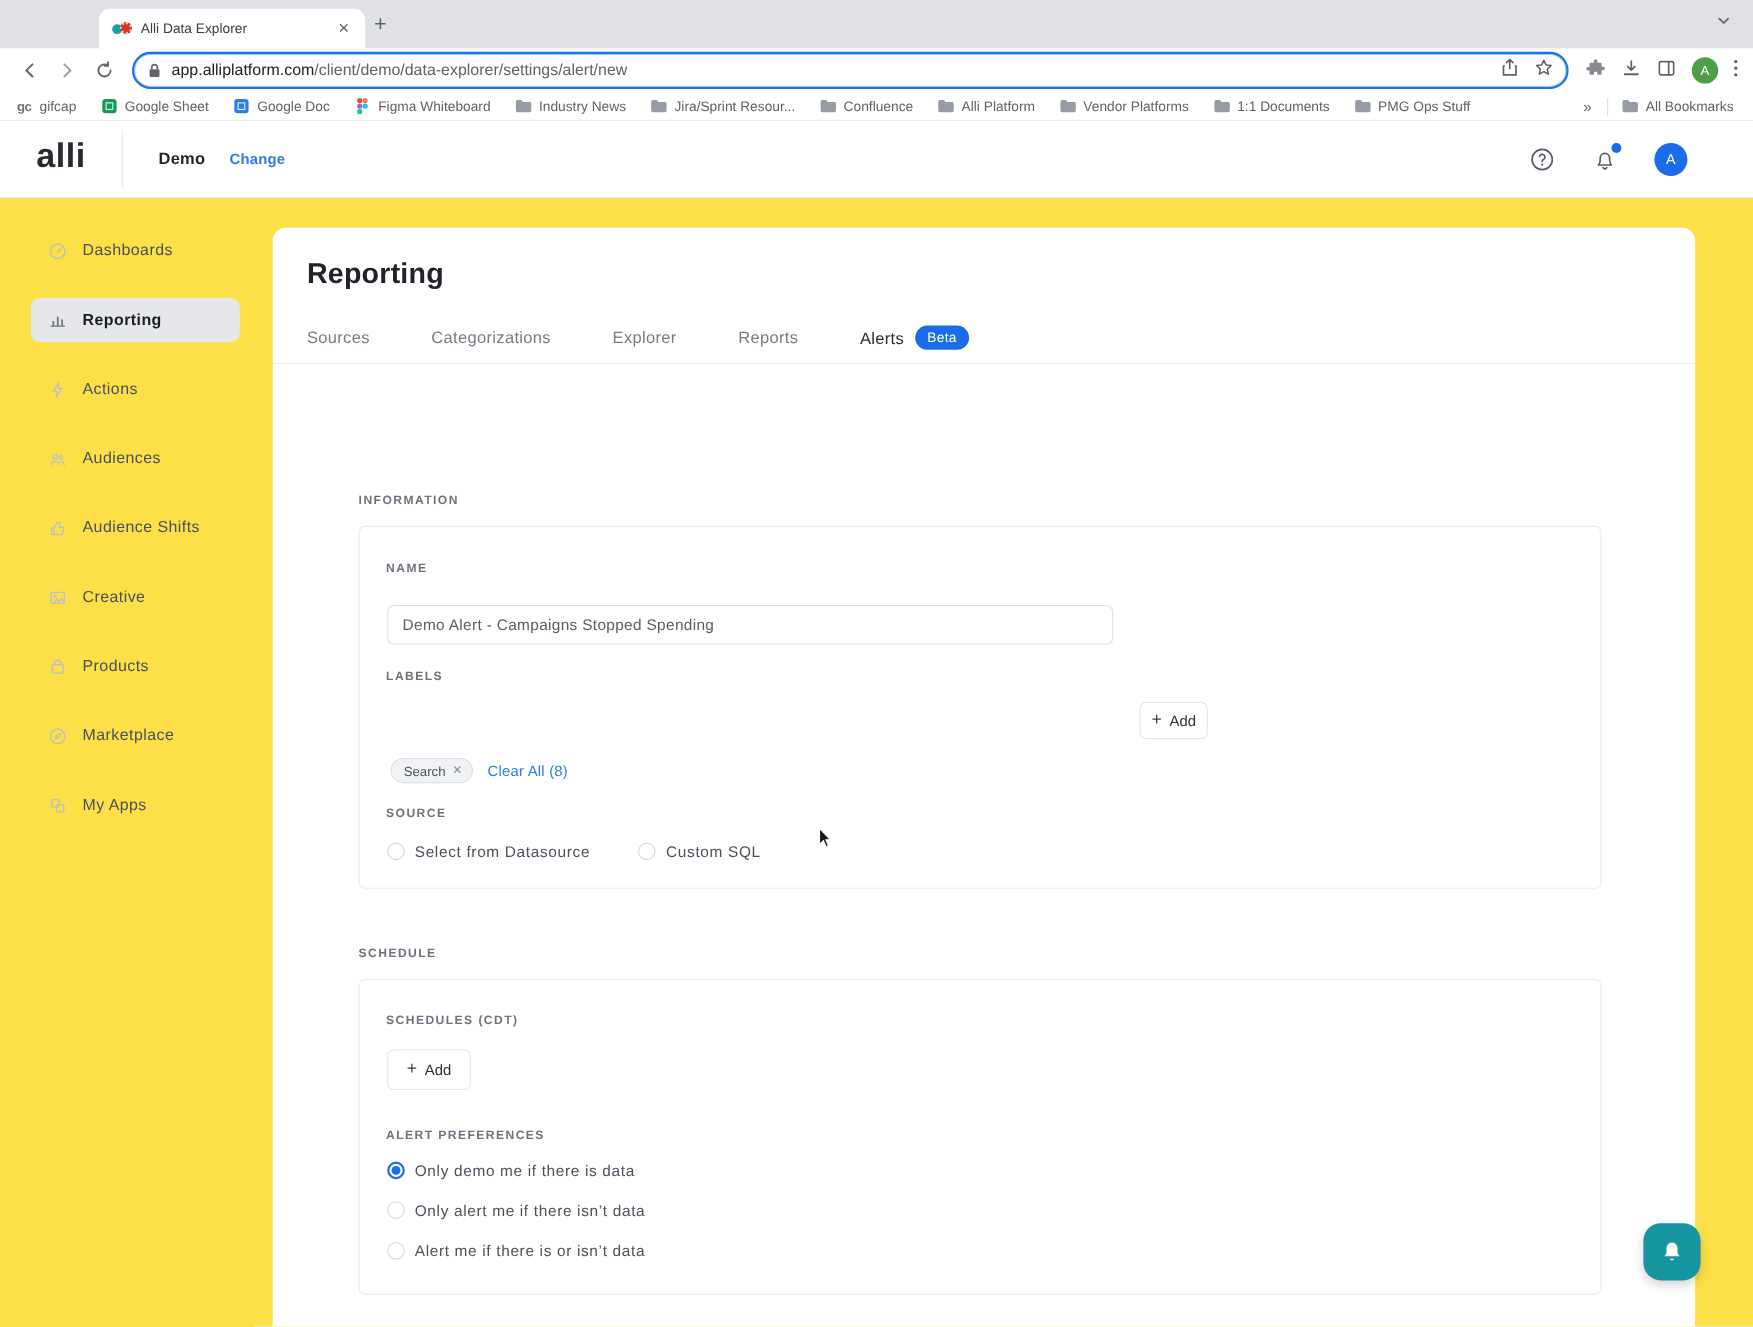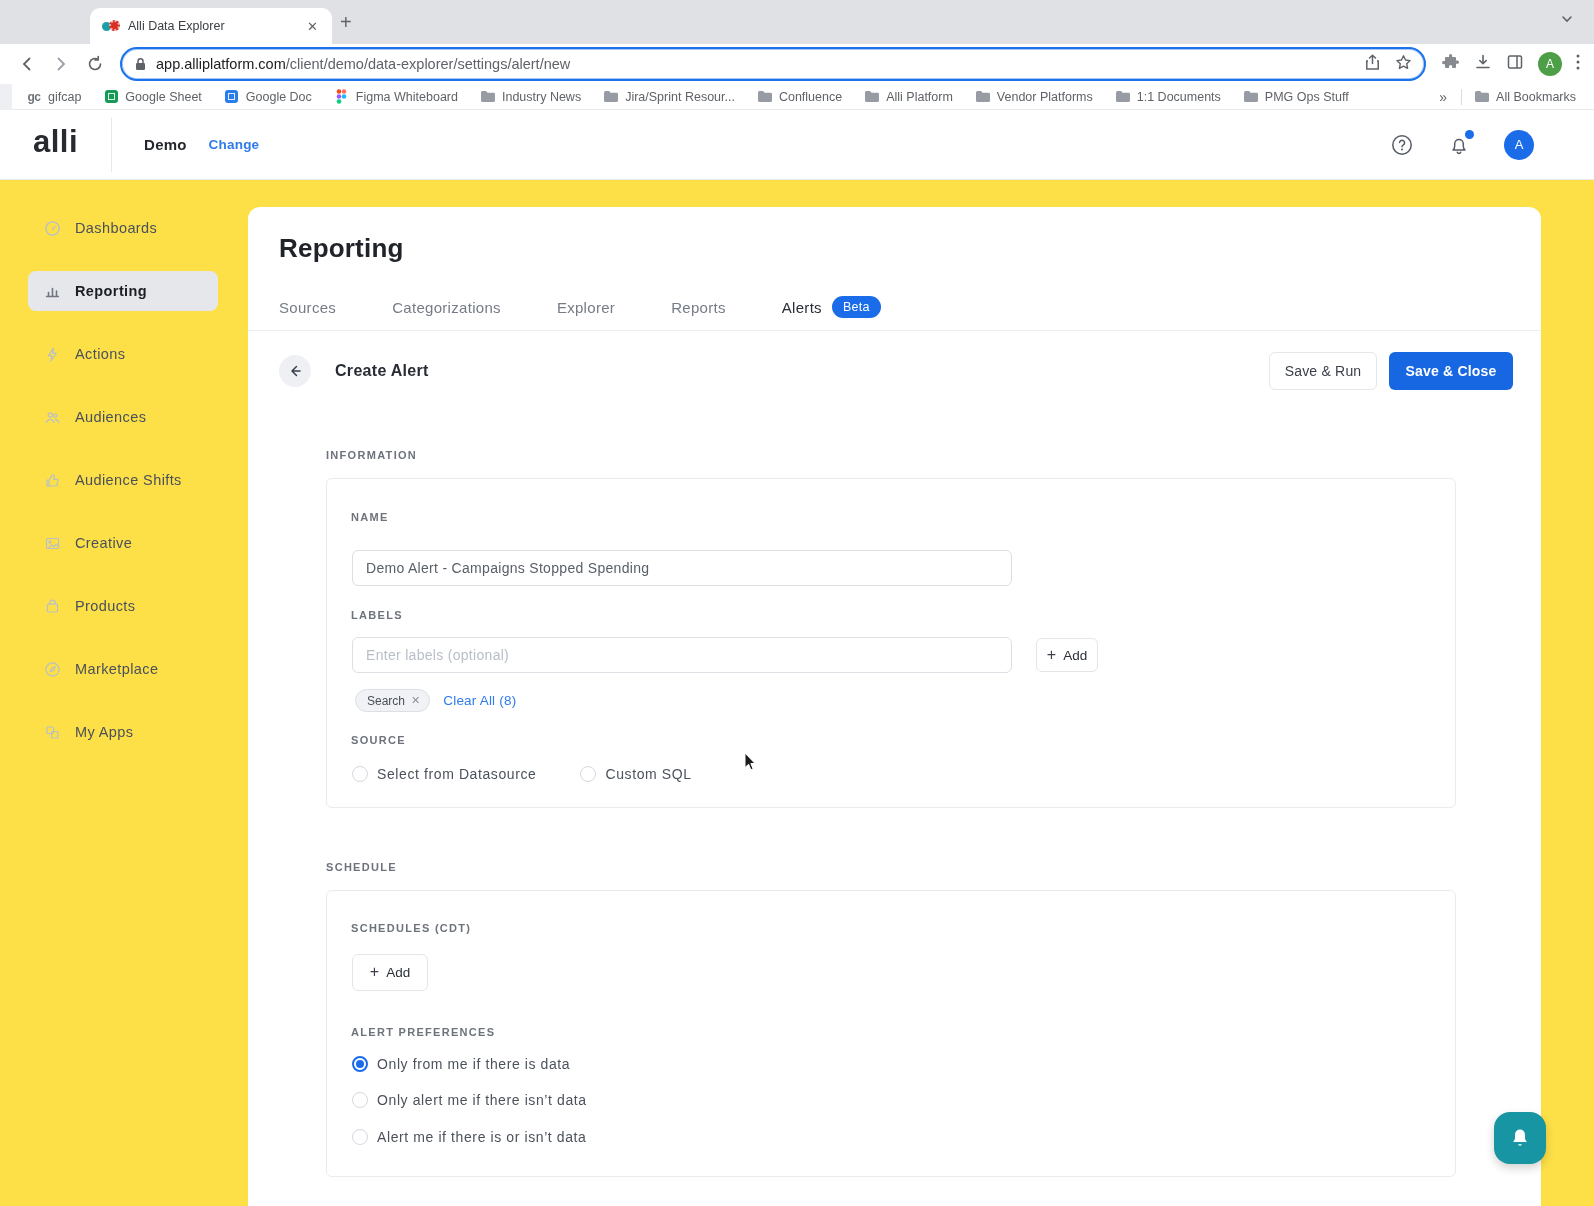--- a/index.html
+++ b/index.html
@@ -27,21 +27,21 @@
   .urlbar { flex:1; height:34px; margin:0 8px; background:#fff; border-radius:17px;
     border:2px solid #1a73e8; box-shadow:0 0 0 1px #a8c7fa inset; display:flex; align-items:center; padding:0 12px; }
   .urlbar .lock { color:#5f6368; margin-right:9px; display:flex; }
   .url-text { font-size:14.5px; color:#202124; flex:1; white-space:nowrap; overflow:hidden; }
   .url-text .path { color:#5f6368; }
   .urlicons { display:flex; align-items:center; gap:14px; color:#5f6368; }
   .chromeicons { display:flex; align-items:center; gap:14px; margin:0 4px 0 8px; color:#5f6368; }
   .b-avatar { width:24px; height:24px; border-radius:50%; background:#4d9e47; color:#fff;
     font-size:12px; display:flex; align-items:center; justify-content:center; }
 
-  .bookmarksbar { position:absolute; top:84px; left:12px; right:0; height:26px; background:#fff;
+  .bookmarksbar { position:absolute; top:84px; left:0; right:0; height:26px; background:#fff;
     border-bottom:1px solid #e8eaed; display:flex; align-items:center; padding:0 14px; }
   .bm { display:flex; align-items:center; gap:6px; margin-right:22px; font-size:12.5px; color:#5f6368; white-space:nowrap; }
   .bm-ico { display:flex; width:16px; height:16px; align-items:center; justify-content:center; }
   .gc-logo { font-weight:700; font-size:12px; color:#70757a; letter-spacing:-0.5px; }
   .sq { width:13px; height:13px; border-radius:3px; position:relative; }
   .sq.green { background:#169a55; } .sq.blue { background:#2b7de9; }
   .sq::after { content:""; position:absolute; left:3px; top:3px; right:3px; bottom:3px;
     border:1px solid rgba(255,255,255,.85); }
   .bm-spacer { flex:1; }
   .bm-more { color:#5f6368; font-size:14px; margin-right:14px; }
@@ -423,37 +423,26 @@
 
       <div class="tabs">
         <span class="t">Sources</span>
         <span class="t">Categorizations</span>
         <span class="t">Explorer</span>
         <span class="t">Reports</span>
         <span class="t active"><span>Alerts</span><span class="beta">Beta</span></span>
       </div>
       <div class="tabs-divider"></div>
 
-      <div class="createbar">
-        <span class="backbtn">
-          <svg width="16" height="16" viewBox="0 0 16 16">
-              <path d="M9.5 3.5L5 8l4.5 4.5M5.3 8H13" fill="none" stroke="currentColor" stroke-width="1.5" stroke-linecap="round" stroke-linejoin="round"></path>
-            </svg>
-        </span>
-        <span class="create-title">Create Alert</span>
-        <span class="btn ghost">Save &amp; Run</span>
-        <span class="btn primary">Save &amp; Close</span>
-      </div>
 
       <div class="sec-label" style="top:242px">INFORMATION</div>
       <div class="form-card" style="top:271px; height:330px">
         <div class="fld-label" style="left:24px; top:32px">NAME</div>
         <input class="txt-input" style="left: 25px; top: 59px; margin-top: 12px;" value="Demo Alert - Campaigns Stopped Spending">
         <div class="fld-label" style="left:24px; top:130px">LABELS</div>
-        <input class="txt-input" style="left: 25px; top: 158px;" placeholder="Enter labels (optional)">
         <span class="addbtn" style="left:709px; top:159px; width:62px; height:34px">
             <span class="plus">+</span>
             <span>Add</span>
           </span>
         <div class="chip-row" style="left:28px; top:210px">
           <span class="chip">
               <span>Search</span>
               <span class="x">✕</span>
             </span>
           <span class="clear-all">Clear All (8)</span>
@@ -470,21 +459,21 @@
       <div class="sec-label" style="top:654px">SCHEDULE</div>
       <div class="form-card" style="top:683px; height:287px">
         <div class="fld-label" style="left:24px; top:31px">SCHEDULES (CDT)</div>
         <span class="addbtn" style="left:25px; top:63px; width:76px; height:37px">
             <span class="plus">+</span>
             <span>Add</span>
           </span>
         <div class="fld-label" style="left:24px; top:135px">ALERT PREFERENCES</div>
         <div class="radio-row" style="left:25px; top:165px">
           <span class="radio checked"></span>
-          <span class="radio-lbl">Only from me if there is data</span>
+          <span class="radio-lbl">Only demo me if there is data</span>
         </div>
         <div class="radio-row" style="left:25px; top:201px">
           <span class="radio"></span>
           <span class="radio-lbl">Only alert me if there isn’t data</span>
         </div>
         <div class="radio-row" style="left:25px; top:238px">
           <span class="radio"></span>
           <span class="radio-lbl">Alert me if there is or isn’t data</span>
         </div>
       </div>

